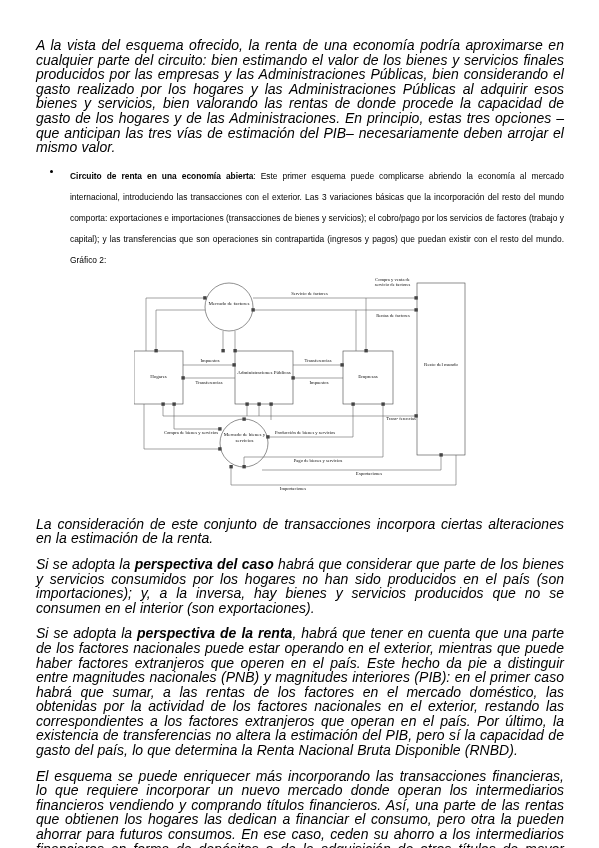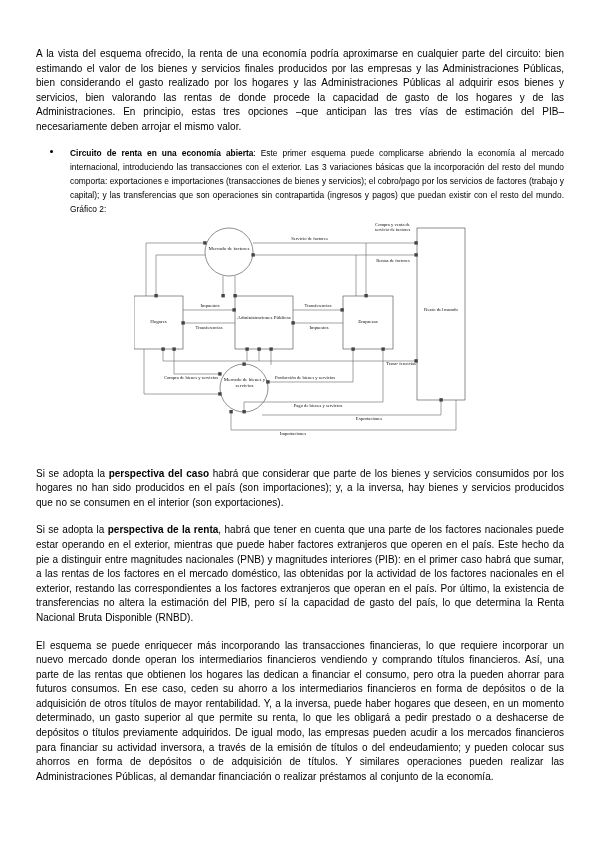--- a/index.html
+++ b/index.html
@@ -25,44 +25,45 @@
     padding: 0;
     box-sizing: border-box;
   }
   .content {
     position: absolute;
     left: 36px;
     top: 34px;
     width: 528px;
   }
   p.para {
-    margin: 13px 0 11px 0;
-    font-size: 10px;
+    margin: 4px 0 11px 0;
+    font-size: 14px;
     line-height: 14.6px;
     text-align: justify;
     letter-spacing: 0.02px;
     word-spacing: 0.3px;
+    font-style: italic;
   }
   .bullet-block {
     margin: 4px 0 6px 0;
     padding-left: 34px;
     position: relative;
   }
   .bullet-dot {
     position: absolute;
     left: 14px;
     top: 4.5px;
     width: 3px;
     height: 3px;
     border-radius: 50%;
     background: #000;
   }
   .bullet-text {
     font-size: 8.4px;
-    line-height: 14px;
+    line-height: 21px;
     text-align: justify;
     margin: 0;
   }
   b, strong { font-weight: bold; }
 
   
   .figure {
     position: relative;
     width: 528px;
     height: 232px;
@@ -234,20 +235,21 @@
 
         <div class="dlabel" style="left:136px; top:181px; width:96px;">Pago de bienes y servicios</div>
 
         <div class="dlabel" style="left:190px; top:194px; width:90px;">Exportaciones</div>
 
         <div class="dlabel" style="left:114px; top:209px; width:90px;">Importaciones</div>
 
       </div>
     </div>
 
+    <p class="para">La consideración de este conjunto de transacciones incorpora ciertas alteraciones en la estimación de la renta.</p>
 
     <p class="para"><span>Si se adopta la </span><b>perspectiva del caso</b><span> habrá que considerar que parte de los bienes y servicios consumidos por los hogares no han sido producidos en el país (son importaciones); y, a la inversa, hay bienes y servicios producidos que no se consumen en el interior (son exportaciones).</span></p>
 
     <p class="para"><span>Si se adopta la </span><b>perspectiva de la renta</b><span>, habrá que tener en cuenta que una parte de los factores nacionales puede estar operando en el exterior, mientras que puede haber factores extranjeros que operen en el país. Este hecho da pie a distinguir entre magnitudes nacionales (PNB) y magnitudes interiores (PIB): en el primer caso habrá que sumar, a las rentas de los factores en el mercado doméstico, las obtenidas por la actividad de los factores nacionales en el exterior, restando las correspondientes a los factores extranjeros que operan en el país.  Por último, la existencia de transferencias no altera la estimación del PIB, pero sí la capacidad de gasto del país, lo que determina la Renta Nacional Bruta Disponible (RNBD).</span></p>
 
     <p class="para">El esquema se puede enriquecer más incorporando las transacciones financieras, lo que requiere incorporar un nuevo mercado donde operan los intermediarios financieros vendiendo y comprando títulos financieros. Así, una parte de las rentas que obtienen los hogares las dedican a financiar el consumo, pero otra la pueden ahorrar para futuros consumos. En ese caso, ceden su ahorro a los intermediarios financieros en forma de depósitos o de la adquisición de otros títulos de mayor rentabilidad. Y, a la inversa, puede haber hogares que deseen, en un momento determinado, un gasto superior al que permite su renta, lo que les obligará a pedir prestado o a deshacerse de depósitos o títulos previamente adquiridos. De igual modo, las empresas pueden acudir a los mercados financieros para financiar su actividad inversora, a través de la emisión de títulos o del endeudamiento; y pueden colocar sus ahorros en forma de depósitos o de adquisición de títulos. Y similares operaciones pueden realizar las Administraciones Públicas, al demandar financiación o realizar préstamos al conjunto de la economía.</p>
 
   </div>
 </div>
 

